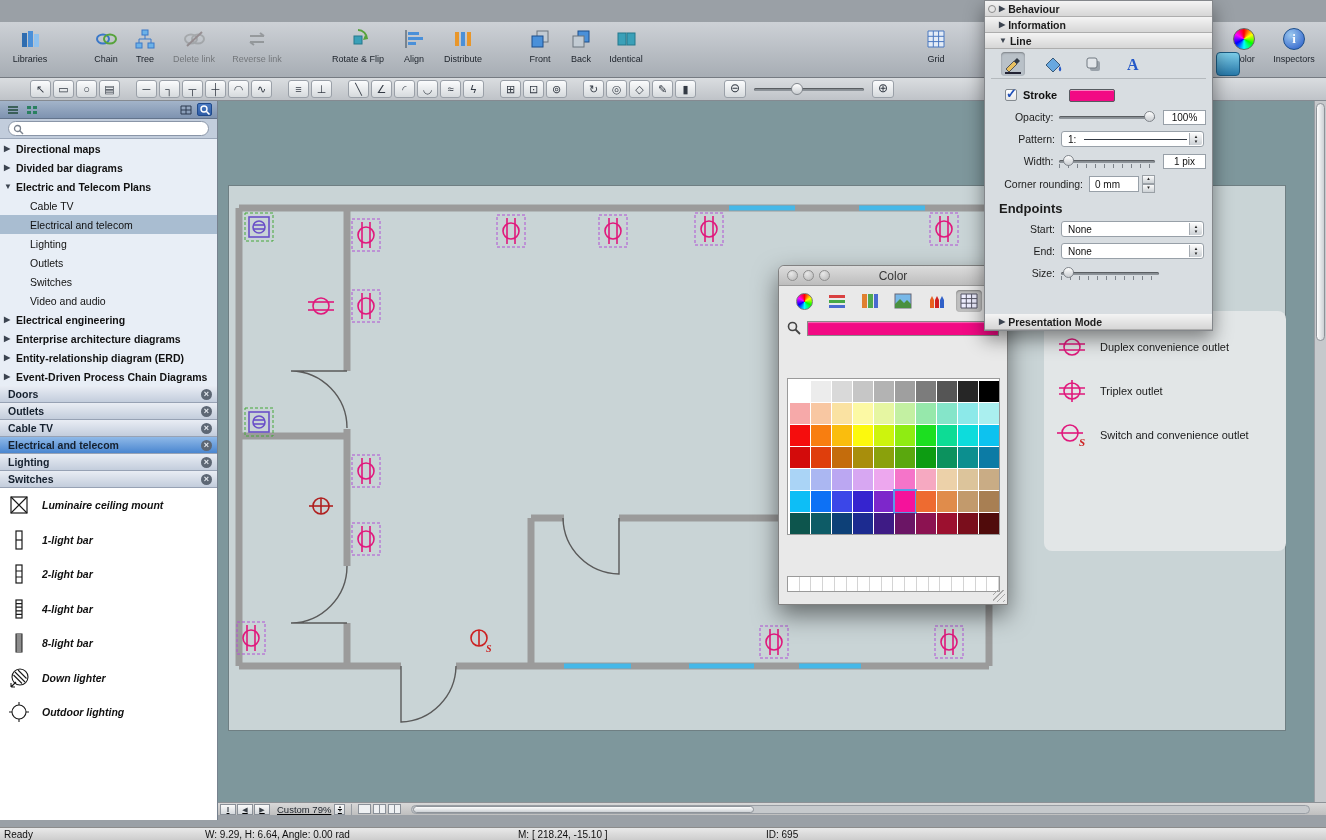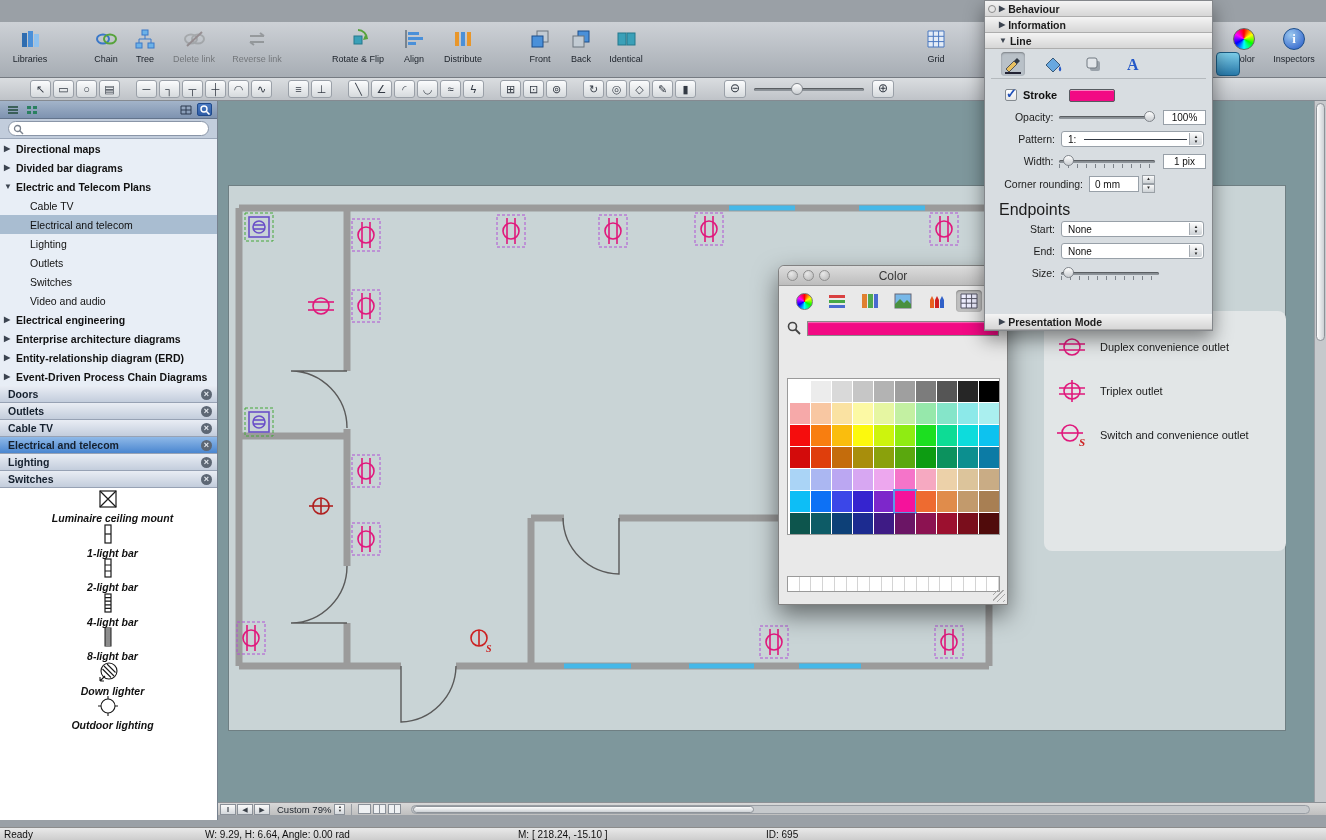--- a/index.html
+++ b/index.html
@@ -72,21 +72,21 @@
   .tree-row.child { padding-left:30px; font-weight:normal; }
   .tree-row.child.sel { background:#a9bdd1; }
   .lib-sec { height:17px; display:flex; align-items:center; padding:0 5px 0 8px;
     background:linear-gradient(#e9edf4,#c3cddc); border-bottom:1px solid #97a2b4;
     font-size:10.5px; font-weight:bold; color:#15202e; }
   .lib-sec.sel { background:linear-gradient(#8fb9e8,#4a86d0); }
   .lib-sec .lbl { flex:1; white-space:nowrap; overflow:hidden; }
   .close-dot { width:11px; height:11px; border-radius:50%; background:#5d6774; color:#e8ecf2;
     font-size:9px; line-height:10px; text-align:center; }
   .sb-shapes { background:#fff; height:333px; overflow:hidden; }
-  .shape-item { height:34.5px; display:flex; align-items:center; padding-left:8px;flex-direction:column; }
+  .shape-item { height:34.5px; display:flex; align-items:center; padding-left:8px; }
   .shape-item svg { flex:0 0 24px; margin-right:10px; }
   .shape-item .lbl { font-size:10.5px; font-weight:bold; font-style:italic; color:#101010; }
 
   
   .canvas { position:absolute; left:218px; top:101px; width:1108px; height:714px; background:#7e979c; overflow:hidden; z-index:1; }
   .page { position:absolute; left:10px; top:84px; width:1058px; height:546px; background:#c9d4d6;
     border:1px solid #6f7f83; }
   .plan { position:absolute; left:0; top:0; }
   .seldash { stroke:#b050d4; stroke-width:1; stroke-dasharray:3 2; fill:none; }
   .seldash.green { stroke:#44a838; }
@@ -94,21 +94,21 @@
 
   .legend { position:absolute; left:815px; top:125px; width:242px; height:240px; background:#e2e6e7;
     border-radius:8px; padding:14px 8px 0 10px; }
   .legend-item { display:flex; align-items:center; height:44px; }
   .legend-item svg { flex:0 0 40px; }
   .legend-item .lbl { font-size:11px; color:#1a1a1a; margin-left:6px; }
   .sred { fill:#cc2020; font:italic bold 11px "Liberation Serif",serif; stroke:none; }
 
   .canvas-bottom { position:absolute; left:0; bottom:0; width:1108px; height:13px;
     background:linear-gradient(#d8d8d8,#bfbfbf); border-top:1px solid #8d9196;
-    display:flex; align-items:center; padding-left:2px; z-index:2; }
+    display:flex; align-items:center; padding-left:2px; z-index:2;text-decoration:underline; }
   .cbb-btn { width:16px; height:11px; margin-right:1px; border:1px solid #8a9098;
     background:linear-gradient(#fafafa,#d4d8dc); font-size:7px; line-height:9px; text-align:center; color:#3a4048; }
   .zoom-label { font-size:9.5px; color:#20262e; margin:0 3px 0 6px; white-space:nowrap; }
   .mini-stepper { display:flex; flex-direction:column; width:11px; height:11px; border:1px solid #8a9098;
     background:linear-gradient(#fafafa,#d4d8dc); }
   .mini-stepper span { flex:1; font-size:4px; line-height:4.5px; text-align:center; color:#333; }
   .cbb-sep { width:1px; height:11px; background:#979ca2; margin:0 6px; }
   .cbb-ic { width:13px; height:10px; border:1px solid #8a9098; background:#eef0f2; margin-right:2px; }
   .cbb-ic.two { background:linear-gradient(90deg,#eef0f2 49%,#8a9098 49%,#8a9098 51%,#eef0f2 51%); }
   .cbb-ic.multi { background:
@@ -163,21 +163,21 @@
   .popup .patline { flex:1; height:1px; background:#333a44; margin:0 16px 0 8px; }
   .popup .arrows { position:absolute; right:1px; top:1px; bottom:1px; width:13px;
     background:linear-gradient(#fbfbfb,#ccd1d5); border-left:1px solid #a6acb2; border-radius:0 2px 2px 0;
     display:flex; flex-direction:column; align-items:center; justify-content:center; }
   .popup .arrows i { font-style:normal; font-size:4.5px; line-height:5px; color:#222; }
   .field { width:50px; height:16px; background:#fff; border:1px solid #98a0a8; font-size:10px;
     display:flex; align-items:center; padding-left:5px; color:#101010; }
   .stepper { width:13px; height:18px; display:flex; flex-direction:column; margin-left:3px; }
   .stepper span { flex:1; background:linear-gradient(#fbfbfb,#ccd1d5); border:1px solid #9aa0a6;
     font-size:4.5px; line-height:6.5px; text-align:center; color:#222; }
-  .endpoints-lbl { font-size:16px; font-weight:normal; color:#1c1c1c; margin:6px 0 0 8px; height:14px; }
+  .endpoints-lbl { font-size:13px; font-weight:bold; color:#1c1c1c; margin:6px 0 0 8px; height:14px; }
   .presentation { position:absolute; left:0; right:0; bottom:0; }
 
   
   .colors-win { position:absolute; left:778px; top:265px; width:230px; height:340px; background:#e9e9e9;
     border:1px solid #818181; border-radius:6px 6px 0 0; box-shadow:0 10px 24px rgba(0,0,0,.5); z-index:40; }
   .cw-title { height:20px; background:linear-gradient(#dcdcdc,#bdbdbd); border-bottom:1px solid #9a9a9a;
     border-radius:6px 6px 0 0; position:relative; }
   .cw-title .dot { position:absolute; top:4px; width:11px; height:11px; border-radius:50%;
     background:radial-gradient(circle at 35% 30%, #e8e8e8,#b5b5b5); border:1px solid #8f8f8f; }
   .cw-title .t { position:absolute; left:0; right:0; top:3px; text-align:center; font-size:12px; color:#383838; }

